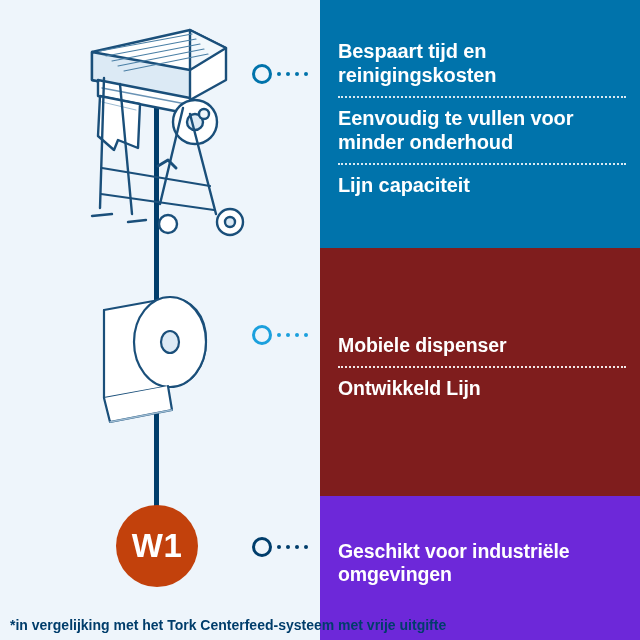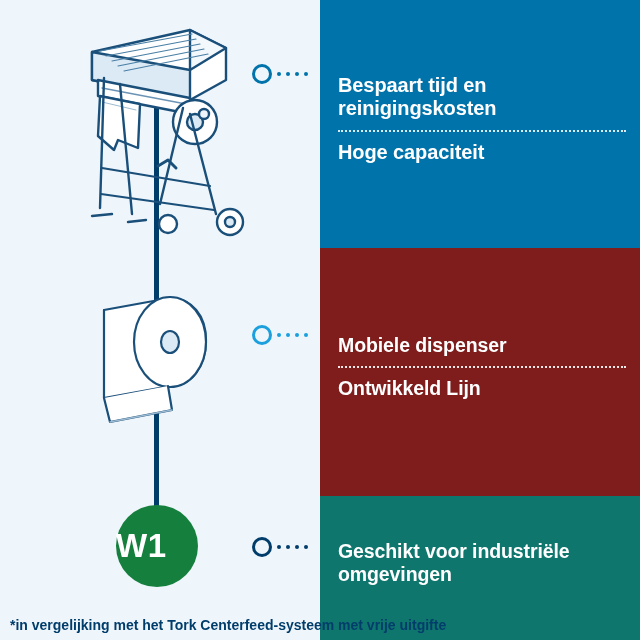--- a/index.html
+++ b/index.html
@@ -39,21 +39,21 @@
   }
   .panel-1 {
     background: #0073ab;
     height: 248px;
   }
   .panel-2 {
     background: #7f1d1d;
     height: 248px;
   }
   .panel-3 {
-    background: #0f766e;
+    background: #6d28d9;
     height: 144px;
   }
   .panel-item {
     color: #ffffff;
     font-weight: bold;
     font-size: 19.5px;
     line-height: 1.18;
     padding: 9px 0 9px 0;
     letter-spacing: -0.1px;
   }
@@ -109,25 +109,25 @@
   }
 
   
   .badge {
     position: absolute;
     left: 116px;
     top: 505px;
     width: 82px;
     height: 82px;
     border-radius: 50%;
-    background: #15803d;
+    background: #c2410c;
     color: #fff;
     display: flex;
     align-items: center;
-    justify-content: flex-start;
+    justify-content: center;
     font-weight: bold;
     font-size: 33px;
     letter-spacing: 0.5px;
   }
 
   
   .footnote {
     position: absolute;
     left: 10px;
     bottom: 7px;
@@ -255,21 +255,22 @@
         <i></i>
         <i></i>
         <i></i>
     </span>
   </div>
 
   <div class="panels">
 
     <div class="panel panel-1">
       <div class="panel-item">Bespaart tijd en reinigingskosten</div>
-      <div class="panel-item">Hoge capaciteit</div>
+      <div class="panel-item">Eenvoudig te vullen voor minder onderhoud</div>
+      <div class="panel-item">Lijn capaciteit</div>
     </div>
 
     <div class="panel panel-2">
       <div class="panel-item">Mobiele dispenser</div>
       <div class="panel-item">Ontwikkeld Lijn</div>
     </div>
 
     <div class="panel panel-3">
       <div class="panel-item">Geschikt voor industriële omgevingen</div>
     </div>

